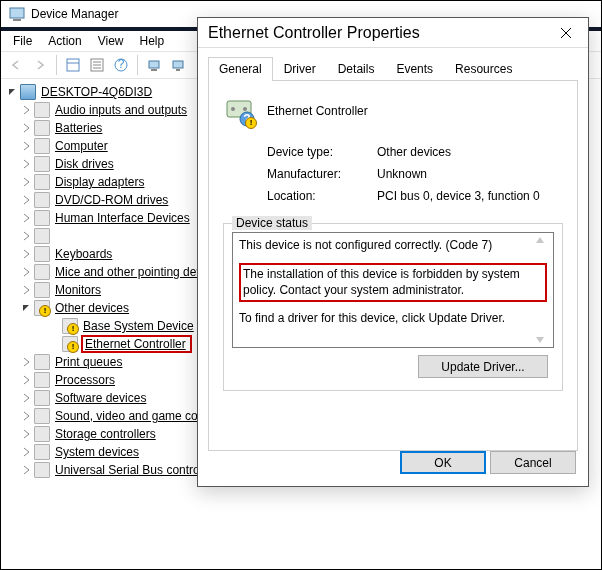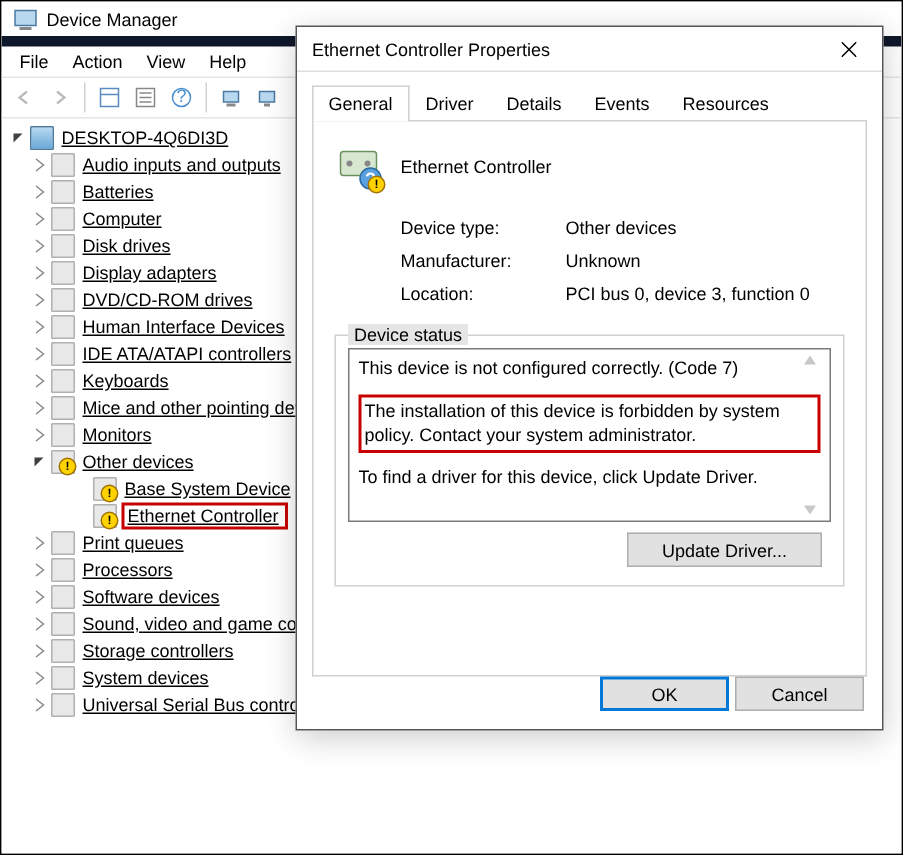--- a/index.html
+++ b/index.html
@@ -1,40 +1,40 @@
 <!DOCTYPE html>
 <html><head>
 <meta charset="utf-8">
 <style>
 * { box-sizing: border-box; margin: 0; padding: 0; font-family: "Segoe UI", Tahoma, sans-serif; font-size: 12px; }
 body { background: #fff; width: 602px; height: 570px; position: relative; overflow: hidden; border: 1px solid #000; }
 
 
 .dm-window { position: absolute; left: 0; top: 0; width: 600px; height: 568px; background: #fff; }
-.dm-titlebar { height: 30px; display: flex; align-items: center; padding: 0 8px; border-bottom: 7px solid #0f172a; }
+.dm-titlebar { height: 30px; display: flex; align-items: center; padding: 0 8px; border-bottom: 4px solid #0f172a; }
 .dm-title-icon { width: 16px; height: 16px; margin-right: 6px; }
 .dm-title { font-size: 12px; color: #000; }
 .dm-menubar { height: 20px; display: flex; align-items: center; padding: 0 4px; gap: 0; }
 .dm-menu-item { padding: 2px 8px; cursor: default; }
 .dm-toolbar { height: 28px; border-top: 1px solid #e5e5e5; border-bottom: 1px solid #e5e5e5; display: flex; align-items: center; padding: 0 4px; gap: 2px; }
 .tb-btn { width: 22px; height: 22px; border: 1px solid transparent; display: flex; align-items: center; justify-content: center; }
 .tb-sep { width: 1px; height: 20px; background: #d0d0d0; margin: 0 3px; }
 .tree { padding: 4px 0 4px 4px; overflow: hidden; }
 .tree-row { display: flex; align-items: center; height: 18px; padding-left: 0; white-space: nowrap; }
 .expander { width: 14px; height: 14px; display: flex; align-items: center; justify-content: center; cursor: pointer; color: #555; }
 .node-icon { width: 16px; height: 16px; margin: 0 3px 0 1px; flex-shrink: 0; }
 .tree-label { padding: 0 2px; text-decoration: underline; }
 .indent-1 { padding-left: 14px; }
 .indent-3 { padding-left: 42px; }
 .hl-eth { border: 2px solid #c80000; padding-right: 4px; }
 
 
 .dlg { position: absolute; left: 196px; top: 16px; width: 392px; height: 470px; background: #fff; border: 1px solid #555; box-shadow: 0 5px 20px rgba(0,0,0,.2); }
 .dlg-titlebar { height: 30px; display: flex; align-items: center; padding: 0 0 0 10px; background: #fff; border-bottom: 1px solid #ddd; }
-.dlg-title { flex: 1; font-size: 12px; }
+.dlg-title { flex: 1; font-size: 16px; }
 .dlg-close { width: 45px; height: 29px; display: flex; align-items: center; justify-content: center; cursor: pointer; }
 .dlg-body { padding: 8px 10px; }
 .tabs { display: flex; border-bottom: 1px solid #d0d0d0; }
 .tab { padding: 4px 10px 5px; border: 1px solid transparent; border-bottom: none; position: relative; top: 1px; cursor: default; }
 .tab.active { border-color: #d0d0d0; background: #fff; }
 .tab-content { border: 1px solid #d0d0d0; border-top: none; padding: 14px 14px 12px; height: 370px; position: relative; }
 .dev-header { display: flex; align-items: center; gap: 12px; margin-bottom: 14px; }
 .dev-icon-lg { width: 32px; height: 32px; position: relative; }
 .info-grid { margin-left: 44px; margin-bottom: 16px; }
 .info-row { display: flex; height: 22px; align-items: center; }
@@ -196,21 +196,20 @@
           <span class="node-icon ic-generic"></span>
           <span class="tree-label">Human Interface Devices</span>
         </div>
         <div class="tree-row indent-1">
           <span class="expander">
             <svg width="10" height="10">
               <path d="M3 1 L8 5 L3 9" fill="none" stroke="#888" stroke-width="1"></path>
             </svg>
           </span>
           <span class="node-icon ic-generic"></span>
-          <span class="tree-label">IDE ATA/ATAPI controllers</span>
         </div>
         <div class="tree-row indent-1">
           <span class="expander">
             <svg width="10" height="10">
               <path d="M3 1 L8 5 L3 9" fill="none" stroke="#888" stroke-width="1"></path>
             </svg>
           </span>
           <span class="node-icon ic-generic"></span>
           <span class="tree-label">Keyboards</span>
         </div>

